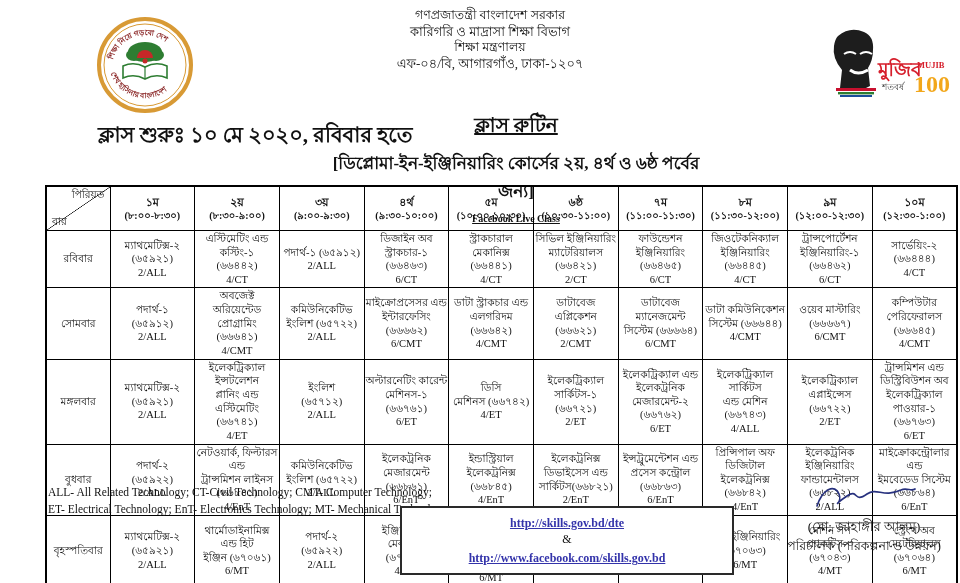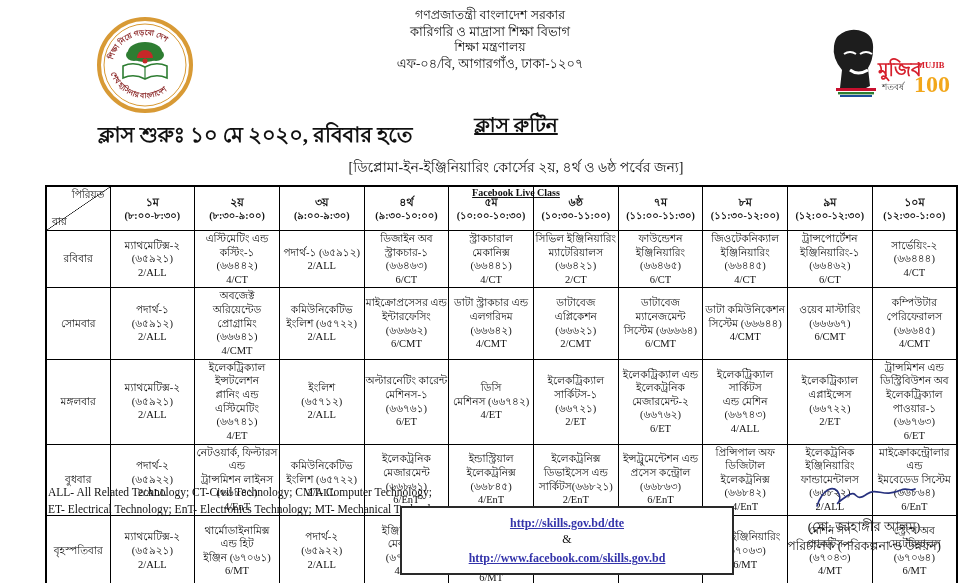--- a/index.html
+++ b/index.html
@@ -14,21 +14,21 @@
   .hdr .l2{font-size:21px;font-weight:bold;margin:2px 0 1px;}
   .hdr .l3{font-size:13px;}
   .hdr .l4{font-size:12.5px;}
   .hdr .l5{font-size:13px;}
   .logo-left{position:absolute;left:96px;top:16px;width:98px;height:98px;}
   .logo-right{position:absolute;left:820px;top:24px;width:132px;height:88px;}
   
   .start-note{position:absolute;left:98px;top:119px;font-size:21px;font-weight:bold;white-space:nowrap;}
   .title-block{position:absolute;left:330px;top:110px;width:372px;text-align:center;}
   .title-block .routine{font-size:20px;font-weight:bold;text-decoration:underline;}
-  .title-block .course{font-size:14px;font-weight:normal;margin-top:13px;}
+  .title-block .course{font-size:17px;font-weight:bold;margin-top:7px;}
   .title-block .fblive{font-size:10px;font-weight:bold;text-decoration:underline;margin-top:7px;}
   
   table.routine{
     position:absolute;left:45px;top:185px;width:913px;
     border-collapse:collapse;table-layout:fixed;
     border:2px solid #000;
   }
   table.routine col.daycol{width:64px;}
   table.routine th,table.routine td{
     border:1px solid #000;text-align:center;vertical-align:middle;

